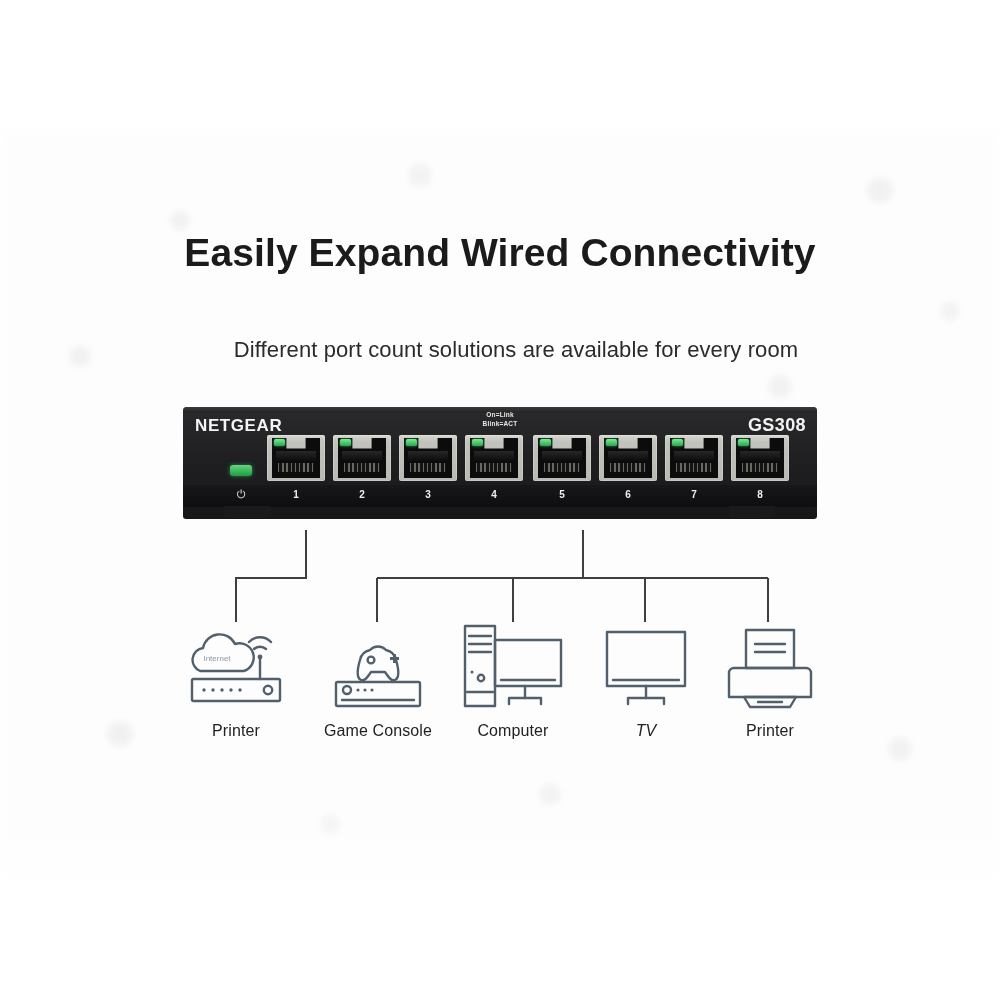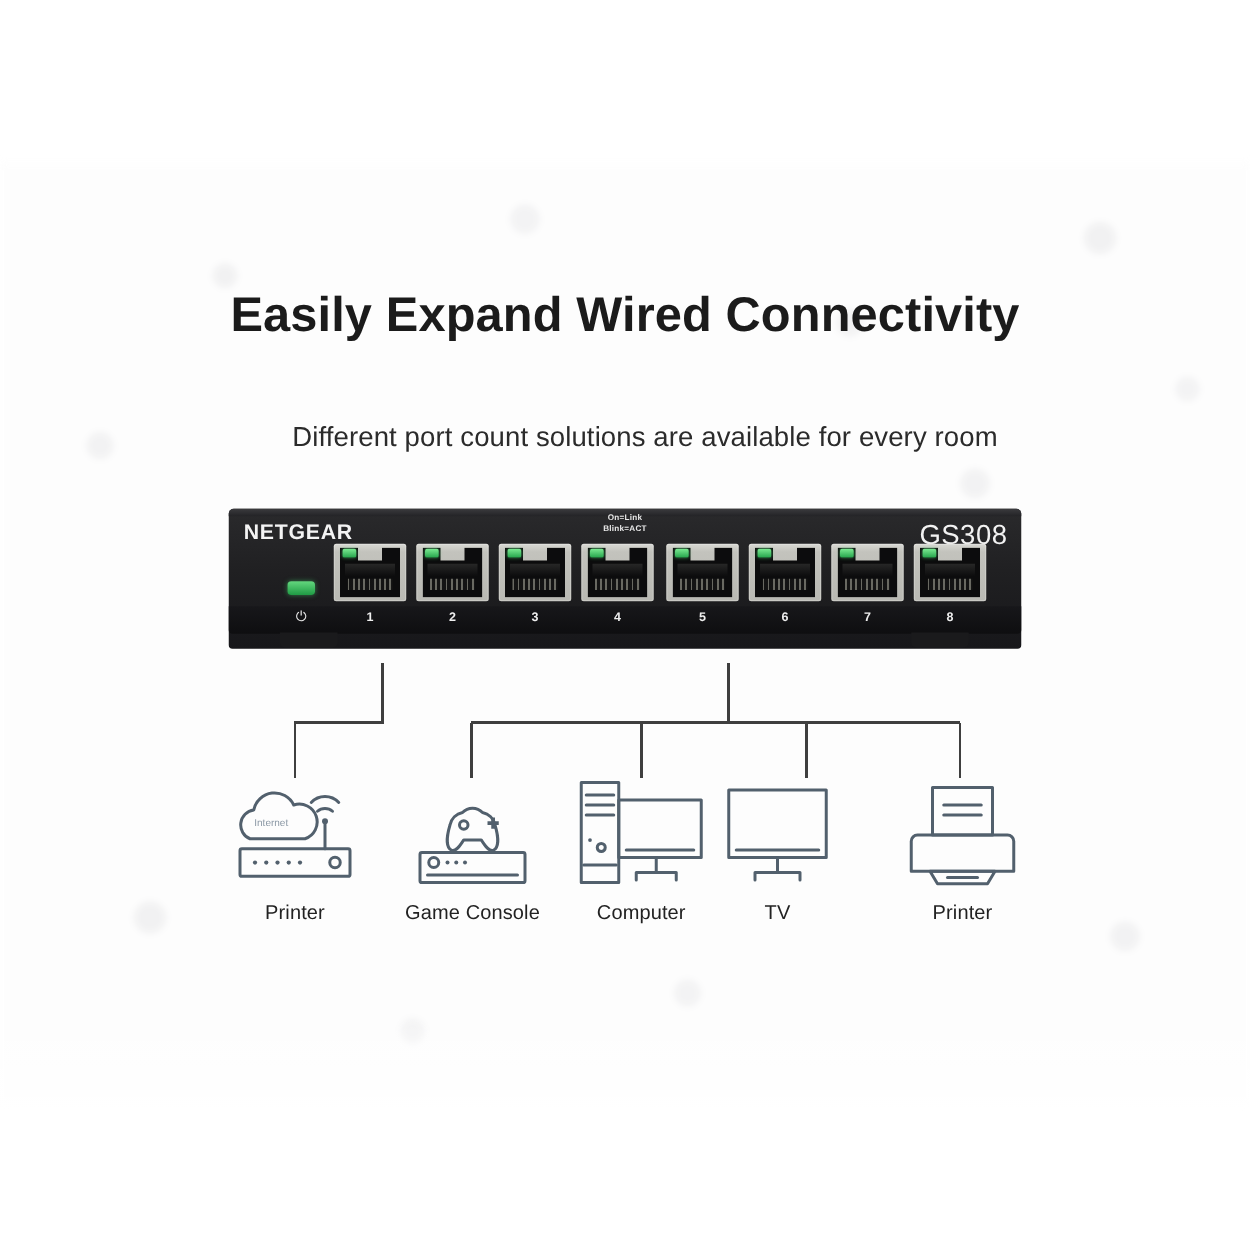--- a/index.html
+++ b/index.html
@@ -84,21 +84,21 @@
   .sw-foot.right { left:546px; }
 
   .brand {
     position:absolute; left:12px; top:9px;
     font-size:17px; font-weight:700; letter-spacing:.6px;
     color:#f4f4f4;
     font-family:"Liberation Sans", sans-serif;
   }
   .model {
     position:absolute; right:11px; top:8px;
-    font-size:22px; font-weight:400; letter-spacing:.4px;
+    font-size:18px; font-weight:700; letter-spacing:.4px;
     color:#f2f2f2;
   }
   .led-legend {
     position:absolute; left:0; right:0; top:4px; margin:0 auto;
     width:120px; text-align:center;
     font-size:6.5px; font-weight:700; line-height:8.5px;
     color:#e8e8e8; letter-spacing:.2px;
   }
 
   
@@ -159,21 +159,21 @@
   
   .dev { position:absolute; top:612px; text-align:center; }
   .dev .icon-wrap { height:100px; display:flex; align-items:flex-end; justify-content:center; }
   .dev .cap {
     margin-top:10px; font-size:16px; color:#222; letter-spacing:.1px;
     white-space:nowrap;
   }
   .dev.router    { left:176px; width:120px; }
   .dev.console   { left:314px; width:128px; }
   .dev.computer  { left:452px; width:122px; }
-  .dev.tv        { left:568px; width:108px; }
+  .dev.tv        { left:592px; width:108px;font-style:italic; }
   .dev.printer   { left:714px; width:112px; }
 </style>
 </head>
 <body>
 
 <div id="page">
 
   <div class="texture"></div>
   <div class="texture-fade"></div>
 

